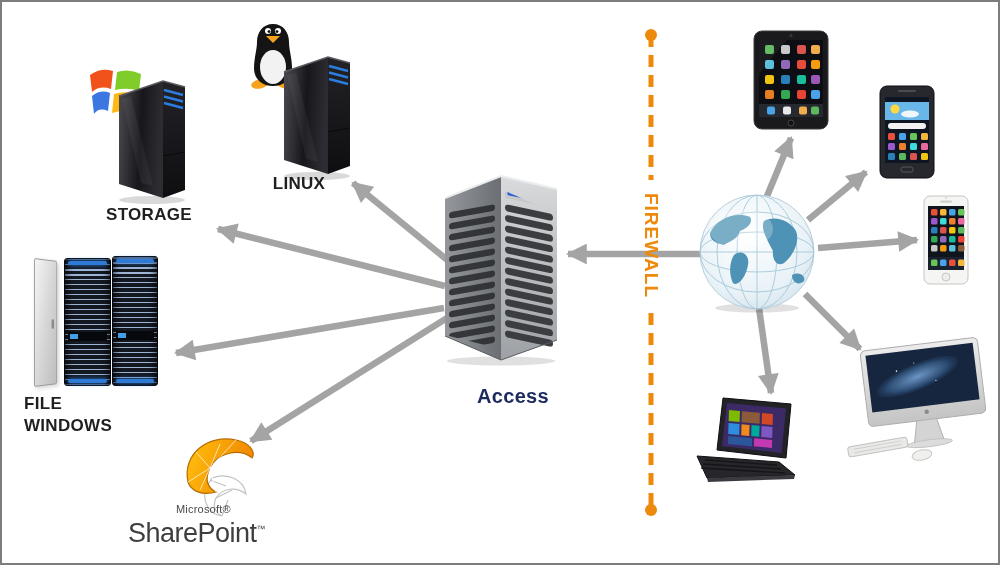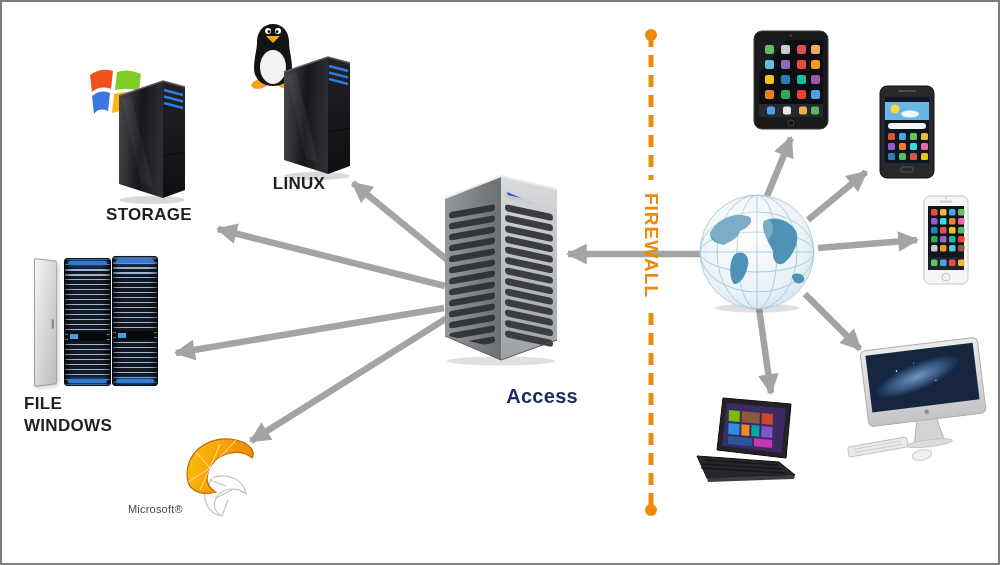--- a/index.html
+++ b/index.html
@@ -24,21 +24,21 @@
   .rack::after{bottom:2px;}
   .rack-console{position:absolute;left:3px;right:3px;top:58%;height:9px;background:#06080c;}
   .rack-console::before{content:"";position:absolute;left:2px;top:2px;width:8px;height:5px;background:#3fa0e8;}
   .storage-door{position:absolute;left:-2px;top:6px;width:26px;height:127px;border-radius:2px;
     background:linear-gradient(100deg,#f5f5f5,#d4d4d4 55%,#bdbdbd);border:1px solid #9b9b9b;
     transform:perspective(300px) rotateY(30deg);transform-origin:left center;
     box-shadow:2px 2px 5px rgba(0,0,0,.18);}
   .storage-door::after{content:"";position:absolute;right:3px;top:60px;width:3px;height:10px;background:#8a8a8a;border-radius:2px;}
   
   .sp-text{left:126px;top:501px;z-index:3;color:#3e3e3e;}
-  .sp-small{font-size:11px;letter-spacing:.2px;color:#4a4a4a;}
+  .sp-small{font-size:11px;letter-spacing:.2px;color:#4a4a4a;margin-left:48px;}
   .sp-big{font-size:27px;letter-spacing:-.5px;line-height:28px;}
   .sp-big sup{font-size:9px;}
 </style>
 </head>
 <body>
 
 <div id="stage">
 
   <svg width="0" height="0" style="position:absolute">
     <defs>
@@ -143,20 +143,21 @@
     </g>
     <g stroke="#B86B00" stroke-width="1.2" fill="url(#spGrad)">
       <path d="M28,54 C22,26 48,6 76,12 C90,15 96,24 92,30 C80,20 58,24 50,40 C44,52 48,60 56,64 C42,68 31,63 28,54 Z"></path>
     </g>
     <g stroke="#ffffff" stroke-width="0.9" opacity="0.75" fill="none">
       <path d="M28,54 L50,40 M36,24 L50,40 M50,40 L76,12 M60,16 L50,40 M50,40 L92,30 M50,40 L56,64 M40,62 L50,40"></path>
     </g>
   </svg>
   <div class="abs sp-text">
     <div class="sp-small">Microsoft®</div>
+    <div class="sp-big"><span>SharePoint</span><sup>™</sup></div>
   </div>
 
   <svg class="abs icon" style="left:437px;top:164px" width="124" height="200" viewBox="0 0 124 200">
     <defs>
       <linearGradient id="at-side" x1="0" y1="0" x2="1" y2="0">
         <stop offset="0" stop-color="#94979b"></stop>
           <stop offset="1" stop-color="#6b6e72"></stop>
       </linearGradient>
       <linearGradient id="at-front" x1="0" y1="0" x2="0" y2="1">
         <stop offset="0" stop-color="#d9dbdd"></stop>
@@ -202,21 +203,21 @@
         <rect x="66" y="108" width="48" height="7" rx="3.5"></rect>
           <rect x="66" y="118.5" width="48" height="7" rx="3.5"></rect>
         <rect x="66" y="129" width="48" height="7" rx="3.5"></rect>
           <rect x="66" y="139.5" width="48" height="7" rx="3.5"></rect>
         <rect x="66" y="150" width="48" height="7" rx="3.5"></rect>
       </g>
     </g>
     <path d="M6,32 L62,10 L118,23" stroke="#ecedee" stroke-width="2" fill="none"></path>
     <path d="M6,170 L62,194 L118,174" stroke="#5a5c60" stroke-width="1" fill="none"></path>
   </svg>
-  <div class="abs node-label access-label" style="left: 446px; top: 381px; width: 130px; color: rgb(28, 42, 94); text-align: right;">
+  <div class="abs node-label access-label" style="left: 446px; top: 381px; width: 130px; color: rgb(28, 42, 94);">
     <div>Access</div>
   </div>
 
   <div class="firewall-label" style="color: rgb(238, 138, 11);">FIREWALL</div>
 
   <svg class="abs icon" style="left:694px;top:189px" width="122" height="122" viewBox="0 0 122 122">
     <defs>
       <radialGradient id="gl-water" cx="0.42" cy="0.35" r="0.85">
         <stop offset="0" stop-color="#ffffff"></stop>
           <stop offset="0.6" stop-color="#e9f2f7"></stop>

